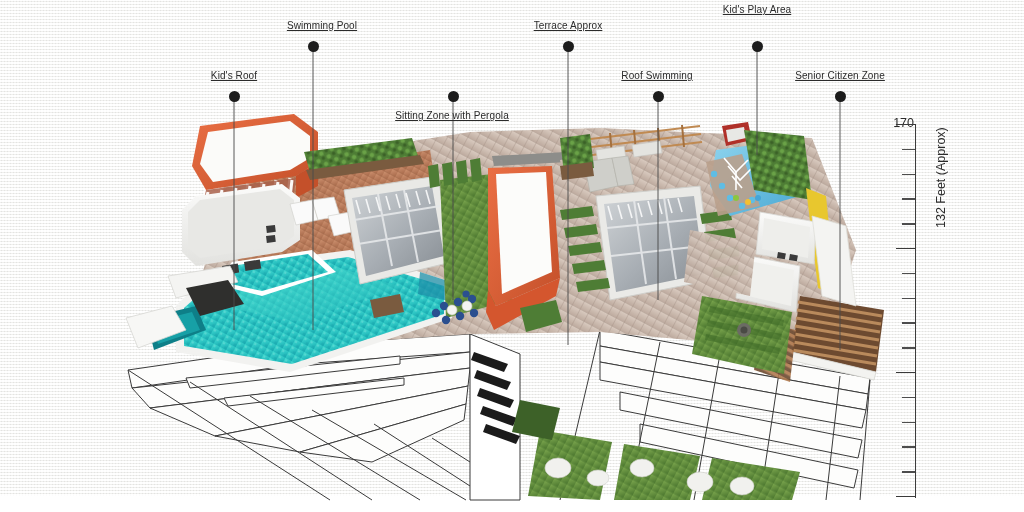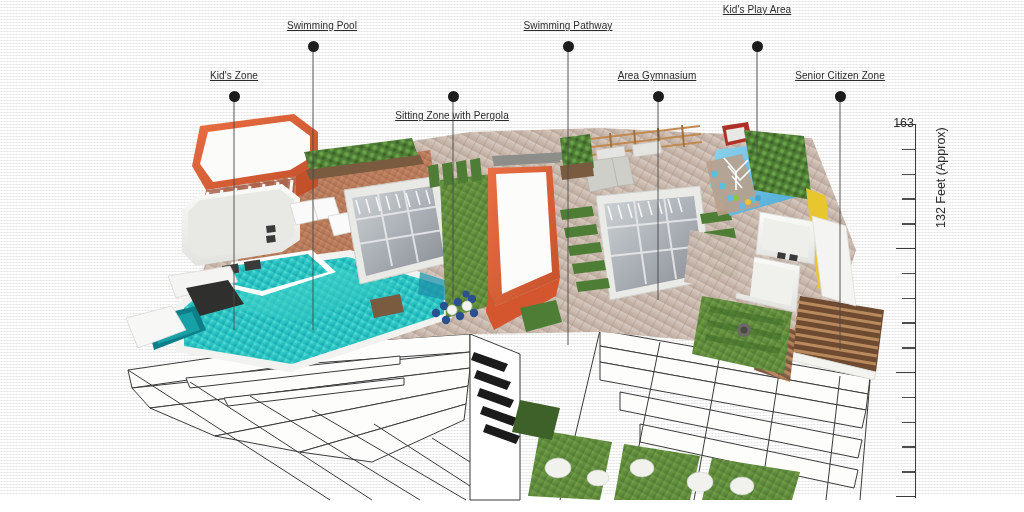--- a/index.html
+++ b/index.html
@@ -499,56 +499,56 @@
         <path d="M453,96 L453,300"></path>
         <path d="M568,46 L568,345"></path>
         <path d="M658,96 L658,300"></path>
         <path d="M757,46 L757,155"></path>
         <path d="M840,96 L840,350"></path>
       </g>
     </svg>
   </div>
 
   <div class="callout" style="left:234px;top:0;">
-    <div class="lbl" style="top:70px;">Kid's Zone</div>
+    <div class="lbl" style="top:70px;">Kid's Roof</div>
     <div class="dot" style="top:91px;"></div>
   </div>
 
   <div class="callout" style="left:313px;top:0;">
     <div class="lbl" style="top:20px;left:9px;">Swimming Pool</div>
     <div class="dot" style="top:41px;"></div>
   </div>
 
   <div class="callout" style="left:453px;top:0;">
     <div class="lbl" style="top:70px;left:-1px;margin-top:40px;">Sitting Zone with Pergola</div>
     <div class="dot" style="top:91px;"></div>
   </div>
 
   <div class="callout" style="left:568px;top:0;">
-    <div class="lbl" style="top:20px;">Swimming Pathway</div>
+    <div class="lbl" style="top:20px;">Terrace Approx</div>
     <div class="dot" style="top:41px;"></div>
   </div>
 
   <div class="callout" style="left:658px;top:0;">
-    <div class="lbl" style="top:70px;left:-1px;">Area Gymnasium</div>
+    <div class="lbl" style="top:70px;left:-1px;">Roof Swimming</div>
     <div class="dot" style="top:91px;"></div>
   </div>
 
   <div class="callout" style="left:757px;top:0;">
     <div class="lbl" style="top:4px;">Kid's Play Area</div>
     <div class="dot" style="top:41px;"></div>
   </div>
 
   <div class="callout" style="left:840px;top:0;">
     <div class="lbl" style="top:70px;">Senior Citizen Zone</div>
     <div class="dot" style="top:91px;"></div>
   </div>
 
   <div id="scale">
-    <div class="topnum">163</div>
+    <div class="topnum">170</div>
     <div class="axis"></div>
     <div id="ticks">
         <div class="tick major" style="top: 14px;"></div>
         <div class="tick" style="top: 38.8px;"></div>
         <div class="tick" style="top: 63.6px;"></div>
         <div class="tick" style="top: 88.4px;"></div>
         <div class="tick" style="top: 113.2px;"></div>
         <div class="tick major" style="top: 138px;"></div>
         <div class="tick" style="top: 162.8px;"></div>
         <div class="tick" style="top: 187.6px;"></div>

